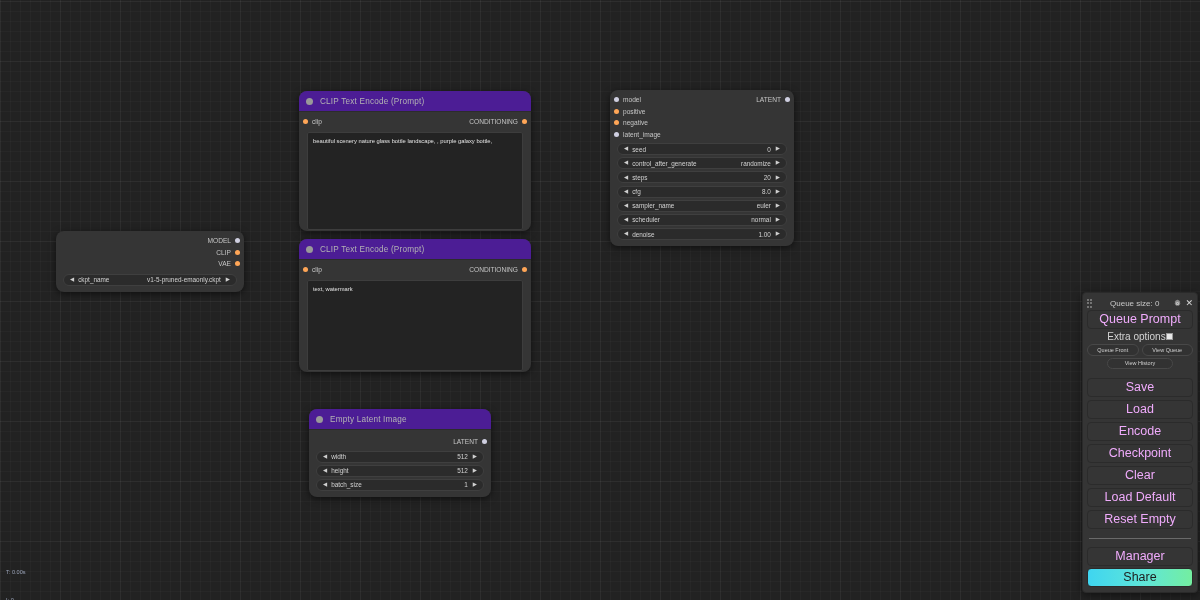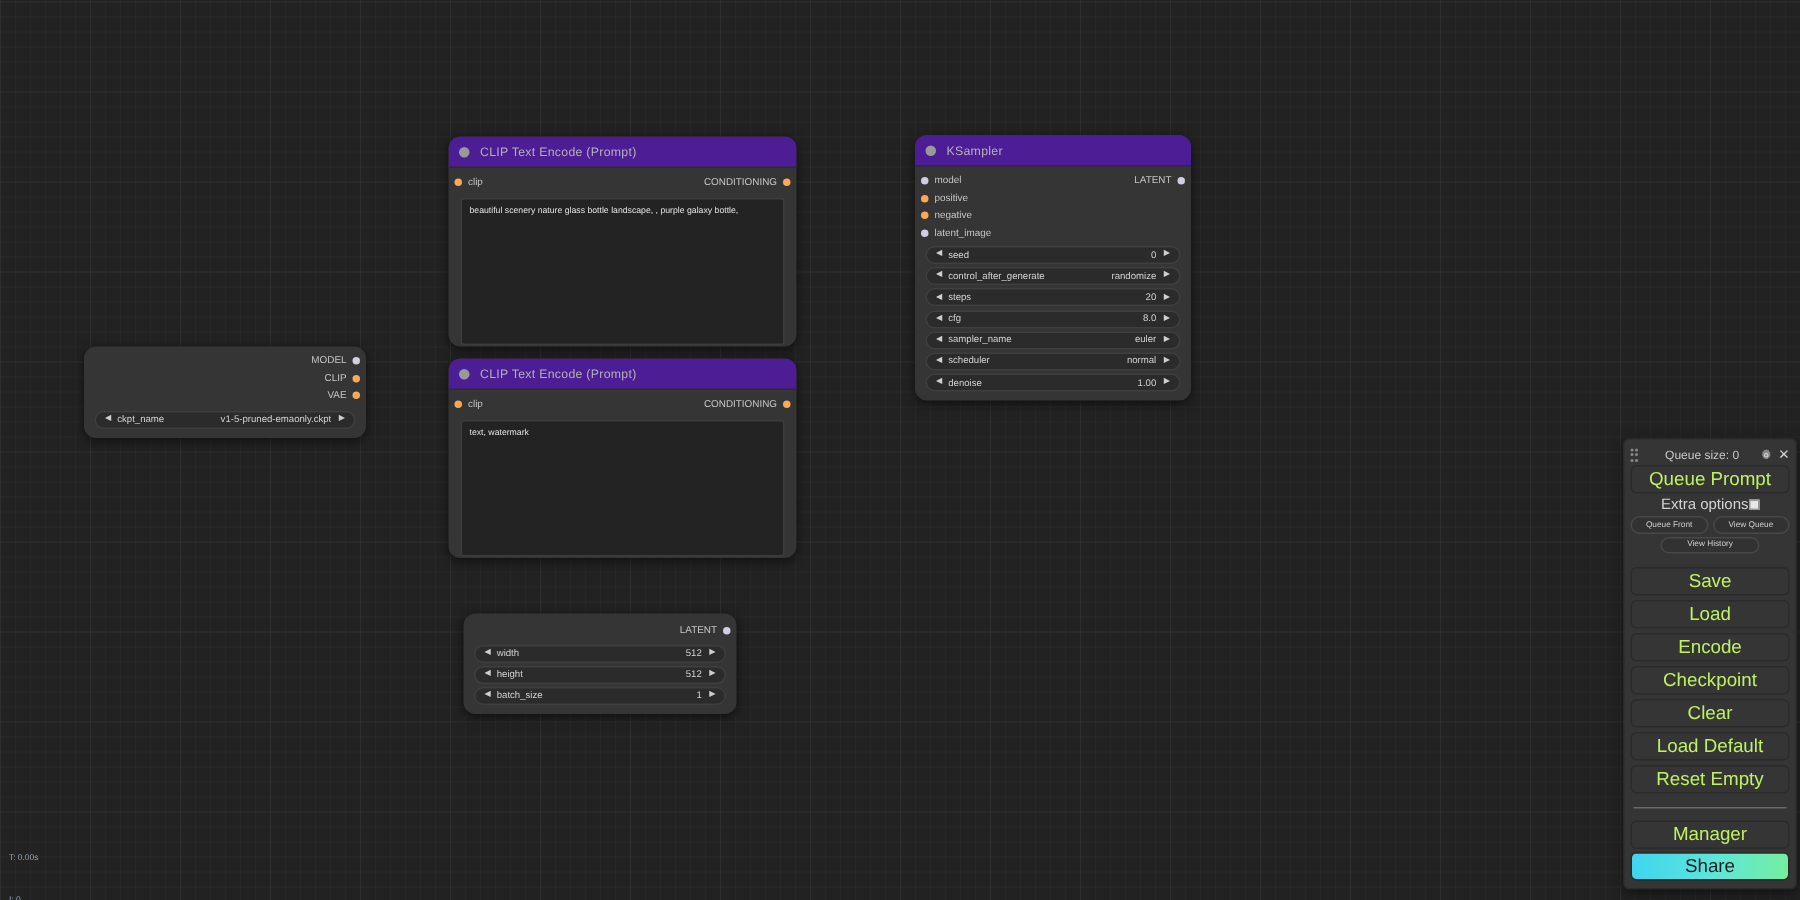--- a/index.html
+++ b/index.html
@@ -142,21 +142,21 @@
   .gear { width: 9px; height: 9px; flex: none; margin-right: 3px; }
   .close-x {
     color: #d8d8d8; font-size: 9px; line-height: 9px;
     flex: none; cursor: pointer;
   }
   .btn {
     display: block; width: 100%;
     background: #353535;
     border: 1px solid #2b2b2b;
     border-radius: 4px;
-    color: #bef264;
+    color: #f0abfc;
     font-family: "Liberation Sans", sans-serif;
     text-align: center;
     cursor: pointer;
   }
   .btn-lg { font-size: 12.5px; padding: 1px 0 2px; margin-top: 3px; }
   .btn-queue { font-size: 12.5px; padding: 1px 0 2px; }
   .extra-row {
     display: flex; align-items: center; justify-content: center;
     gap: 0;
     color: #d4d4d4; font-size: 10px;
@@ -265,24 +265,20 @@
         <div class="slot-row slot-out" style="position:absolute; right:0; top:0;">
           <span class="slot-label">CONDITIONING</span>
           <span class="pip orange"></span>
         </div>
       </div>
       <div class="textbox" style="height:91px;">text, watermark</div>
     </div>
   </div>
 
   <div class="node" style="left:610px; top:90px; width:184px;">
-    <div class="node-title">
-      <span class="node-dot"></span>
-      <span class="node-title-text">KSampler</span>
-    </div>
     <div class="node-body">
       <div style="position:relative; height:11.5px;">
         <div class="slot-row slot-in" style="position:absolute; left:0; top:0;">
           <span class="pip"></span>
           <span class="slot-label">model</span>
         </div>
         <div class="slot-row slot-out" style="position:absolute; right:0; top:0;">
           <span class="slot-label">LATENT</span>
           <span class="pip"></span>
         </div>
@@ -339,20 +335,24 @@
       <div class="widget">
         <span class="arrow">◀</span>
         <span class="wname">denoise</span>
         <span class="wval">1.00</span>
         <span class="arrow">▶</span>
       </div>
     </div>
   </div>
 
   <div class="node" style="left:309px; top:409px; width:182px;">
+    <div class="node-title">
+      <span class="node-dot"></span>
+      <span class="node-title-text">Empty Latent Image</span>
+    </div>
     <div class="node-body">
       <div class="slot-row slot-out" style="margin-top:2px;">
         <span class="slot-label">LATENT</span>
         <span class="pip"></span>
       </div>
       <div class="widget" style="margin-top:3px;">
         <span class="arrow">◀</span>
         <span class="wname">width</span>
         <span class="wval">512</span>
         <span class="arrow">▶</span>

